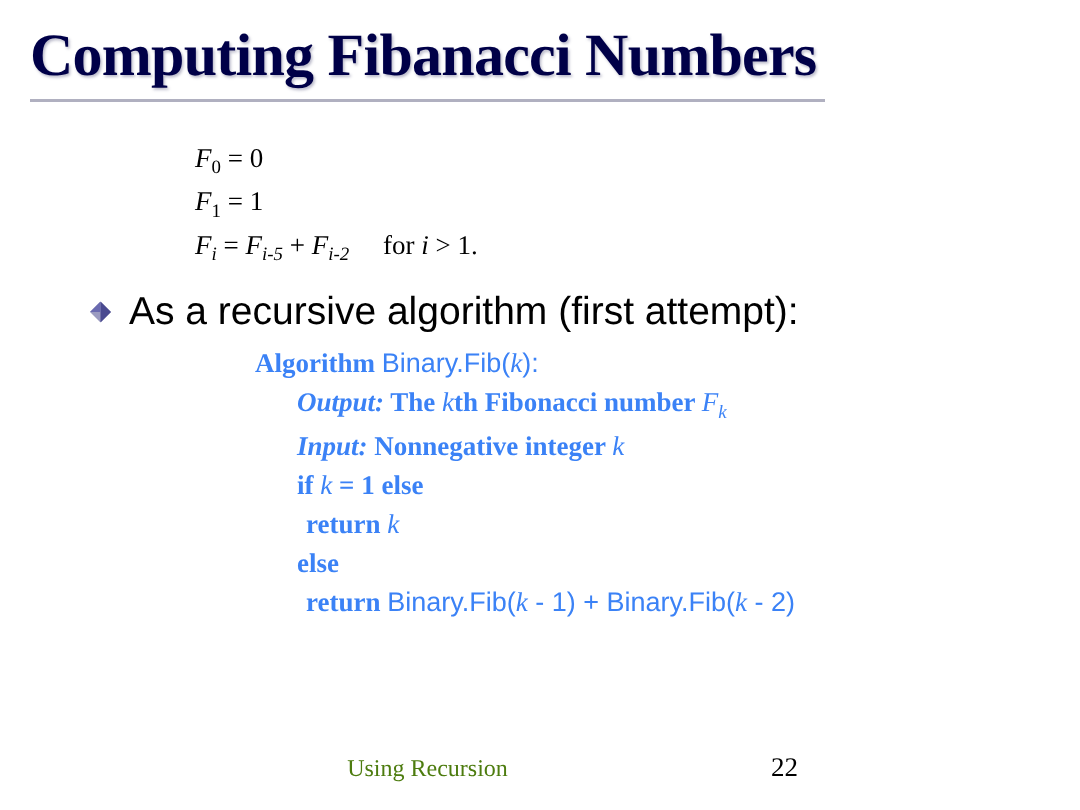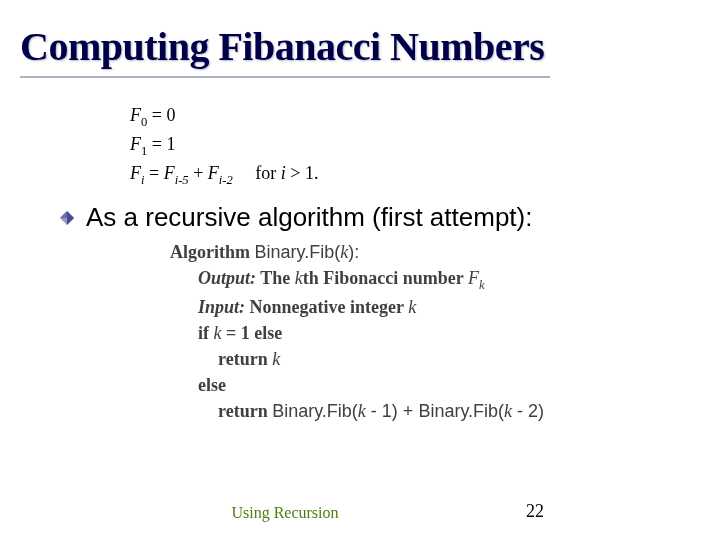--- a/index.html
+++ b/index.html
@@ -5,21 +5,21 @@
   * { margin: 0; padding: 0; box-sizing: border-box; }
   html, body { width: 720px; height: 540px; overflow: hidden; }
   body {
     font-family: Verdana, Geneva, sans-serif;
     background: #ffffff;
     position: relative;
   }
   .slide {
     width: 570px;
     height: 540px;
-    padding: 23px 20px 0 20px;
+    padding: 13px 20px 0 20px;
     position: relative;
   }
   .title {
     font-family: "Times New Roman", Times, serif;
     font-weight: bold;
     font-size: 40px;
     color: #000048;
     text-shadow: 1px 1px 2px rgba(80,80,120,0.4);
     margin-bottom: 4px;
     letter-spacing: -0.5px;
@@ -65,36 +65,36 @@
     left: 0;
     width: 100%;
     text-align: center;
     font-family: "Times New Roman", Times, serif;
     font-size: 16px;
     color: #4d7c0f;
   }
   .footer-right {
     position: absolute;
     bottom: 18px;
-    right: 26px;
+    right: 38px;
     font-family: "Times New Roman", Times, serif;
     font-size: 18px;
     color: #000;
   }
   .algo {
     margin-left: 150px;
     margin-top: 6px;
     font-family: "Times New Roman", Times, serif;
     font-size: 18px;
-    color: #404040;
+    color: #3b82f6;
     line-height: 1.45;
   }
   .algo .l0 { margin-left: 0; }
   .algo .l1 { margin-left: 28px; }
-  .algo .l2 { margin-left: 48px; }
+  .algo .l2 { margin-left: 34px; }
   .sans { font-family: Arial, Helvetica, sans-serif; }
   sub { font-size: 0.7em; vertical-align: sub; font-style: italic; }
   .sub-num { font-style: normal; }
 </style>
 </head>
 <body>
 
 <div class="slide">
 
   <div class="title">Computing Fibanacci Numbers</div>

